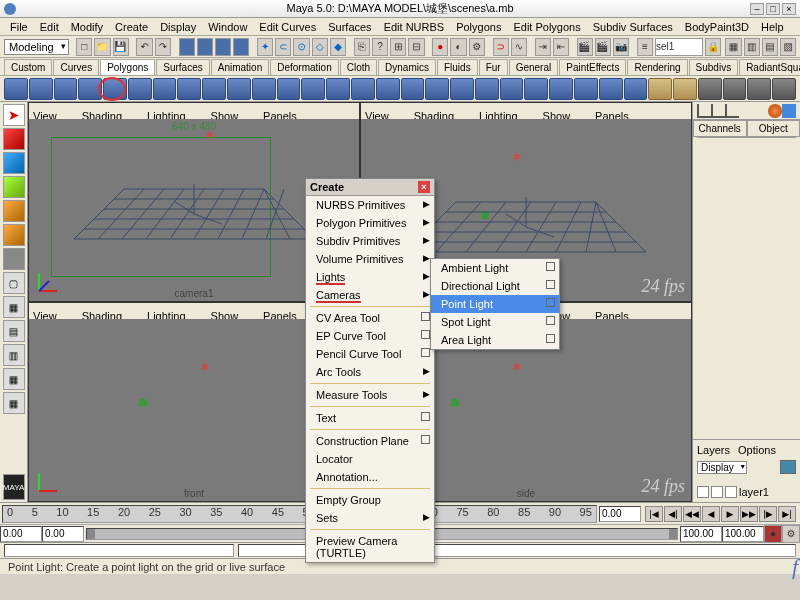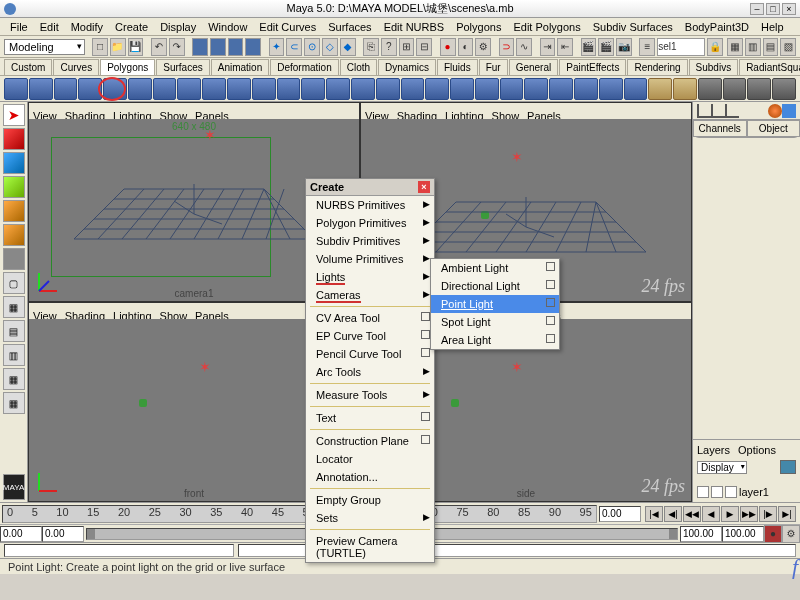--- a/index.html
+++ b/index.html
@@ -4,21 +4,21 @@
 <style>
 * { margin:0; padding:0; box-sizing:border-box; font-family:Tahoma,Arial,sans-serif; font-size:11px; user-select:none; }
 body { background:#d4d0c8; width:800px; height:600px; overflow:hidden; position:relative; }
 .titlebar { height:18px; background:linear-gradient(to bottom,#fff,#e8e8e8); display:flex; align-items:center; justify-content:center; position:relative; border-bottom:1px solid #999; }
 .titlebar .ti { position:absolute; left:4px; width:12px; height:12px; background:#5080c0; border-radius:50%; }
 .titlebar .wc { position:absolute; right:4px; display:flex; gap:2px; }
 .titlebar .wc span { width:14px; height:12px; background:#e0e0e0; border:1px solid #999; display:inline-flex; align-items:center; justify-content:center; font-size:9px; }
 .menubar { height:18px; background:#ece9d8; display:flex; align-items:center; padding:0 4px; border-bottom:1px solid #aca899; }
 .menubar span { padding:2px 6px; cursor:default; }
 .shelf-top { height:22px; background:#ece9d8; display:flex; align-items:center; padding:2px 4px; gap:2px; border-bottom:1px solid #aca899; }
-.mode-sel { border:1px solid #888; background:#fff; padding:1px 30px 1px 4px; font-size:11px; position:relative; }
+.mode-sel { border:1px solid #888; background:#fff; padding:1px 14px 1px 4px; font-size:11px; position:relative; }
 .mode-sel::after { content:"▾"; position:absolute; right:2px; font-size:9px; }
 .tb-btn { width:18px; height:18px; background:#d4d0c8; border:1px solid #999; display:inline-flex; align-items:center; justify-content:center; font-size:10px; color:#333; }
 .tb-btn.blue { background:#4a6fa8; }
 .tb-sep { width:4px; }
 .shelf-tabs { height:18px; background:#ece9d8; display:flex; align-items:flex-end; padding:0 4px; border-bottom:1px solid #aca899; }
 .shelf-tabs span { padding:2px 6px; border:1px solid #aca899; border-bottom:none; background:#ece9d8; font-size:10px; margin-right:1px; }
 .shelf-tabs span.act { background:#fff; }
 .shelf-icons { height:26px; background:#ece9d8; display:flex; align-items:center; padding:2px 4px; gap:1px; border-bottom:1px solid #999; }
 .shelf-icon { width:24px; height:22px; background:linear-gradient(to bottom,#6a8ac8,#3a5a98); border:1px solid #2a4a88; border-radius:2px; position:relative; }
 .shelf-icon.g { background:linear-gradient(to bottom,#888,#555); border-color:#444; }
@@ -30,21 +30,21 @@
 .tool.arrow { background:#fff; color:#d00; }
 .tool.c1 { background:linear-gradient(135deg,#f44,#a00); }
 .tool.c2 { background:linear-gradient(135deg,#4af,#06a); }
 .tool.c3 { background:linear-gradient(135deg,#af4,#6a0); }
 .tool.c4 { background:linear-gradient(135deg,#fa4,#a60); }
 .tool.c5 { background:#888; }
 .tool.grid { background:#ddd; font-size:10px; }
 .tool.logo { background:#222; color:#fff; font-size:8px; height:26px; }
 .viewports { flex:1; display:grid; grid-template-columns:1fr 1fr; grid-template-rows:1fr 1fr; gap:0; background:#999; }
 .vp { background:#7a7a7a; position:relative; border:1px solid #333; }
-.vp-menu { height:26px; background:#ece9d8; display:flex; align-items:center; padding:0 4px; gap:8px; font-size:10px; border-bottom:1px solid #999; }
+.vp-menu { height:26px; background:#ece9d8; display:flex; align-items:center; padding:0 4px; gap:25px; font-size:10px; border-bottom:1px solid #999; }
 .vp-canvas { position:absolute; top:16px; left:0; right:0; bottom:0; background:#7a7a7a; overflow:hidden; }
 .grid-persp { position:absolute; left:50%; top:55%; transform:translate(-50%,-50%); }
 .grid-persp line { stroke:#3a4a6a; stroke-width:1; }
 .axis-gizmo { position:absolute; left:6px; bottom:6px; width:30px; height:30px; }
 .fps { position:absolute; right:6px; bottom:4px; color:#ccc; font-size:18px; font-family:Georgia,serif; font-style:italic; }
 .cam-label { position:absolute; left:50%; bottom:2px; transform:translateX(-50%); color:#444; font-size:10px; }
 .res-label { position:absolute; left:50%; top:2px; transform:translateX(-50%); color:#3a8a3a; font-size:10px; }
 .green-rect { position:absolute; border:1px solid #2a8a2a; }
 .red-star { position:absolute; color:#e04040; font-size:14px; }
 .green-dot { position:absolute; width:8px; height:8px; background:#3a9a3a; border-radius:2px; }
@@ -69,21 +69,21 @@
 .range-bar .hndl { position:absolute; height:100%; background:#888; width:8px; }
 .play-ctrl { display:flex; gap:1px; padding:0 4px; }
 .play-ctrl span { width:18px; height:16px; border:1px solid #888; background:#d4d0c8; display:inline-flex; align-items:center; justify-content:center; font-size:9px; }
 .cmdline { height:16px; background:#ece9d8; border-top:1px solid #999; display:flex; align-items:center; padding:0 4px; }
 .cmd-in { flex:0 0 230px; height:13px; border:1px inset #999; background:#fff; margin-right:4px; }
 .status { height:16px; background:#ece9d8; border-top:1px solid #999; display:flex; align-items:center; padding:0 8px; font-size:10px; color:#333; }
 .ctx-menu { position:absolute; background:#f5f3e9; border:1px solid #888; box-shadow:2px 2px 4px rgba(0,0,0,.3); min-width:130px; z-index:100; }
 .ctx-title { background:#d4d0c8; padding:2px 4px; font-weight:bold; display:flex; justify-content:space-between; border-bottom:1px solid #999; }
 .ctx-title .x { width:12px; height:12px; background:#e04040; color:#fff; display:inline-flex; align-items:center; justify-content:center; font-size:9px; }
 .ctx-item { padding:3px 18px 3px 10px; position:relative; font-size:11px; }
-.ctx-item.hl { background:#4a8ae8; color:#fff;text-decoration:underline; }
+.ctx-item.hl { background:#4a8ae8; color:#fff; }
 .ctx-item .arr { position:absolute; right:4px; font-size:9px; }
 .ctx-item .opt { position:absolute; right:4px; width:9px; height:9px; border:1px solid #666; }
 .ctx-sep { height:1px; background:#d4c070; margin:2px 4px; }
 .red-under { border-bottom:2px solid #d03030; }
 .f-ov { position:absolute; right:2px; bottom:20px; color:#5070d0; font-size:22px; font-family:Georgia,serif; font-style:italic; z-index:50; }
 </style>
 </head>
 <body>
 
 <div class="titlebar">

